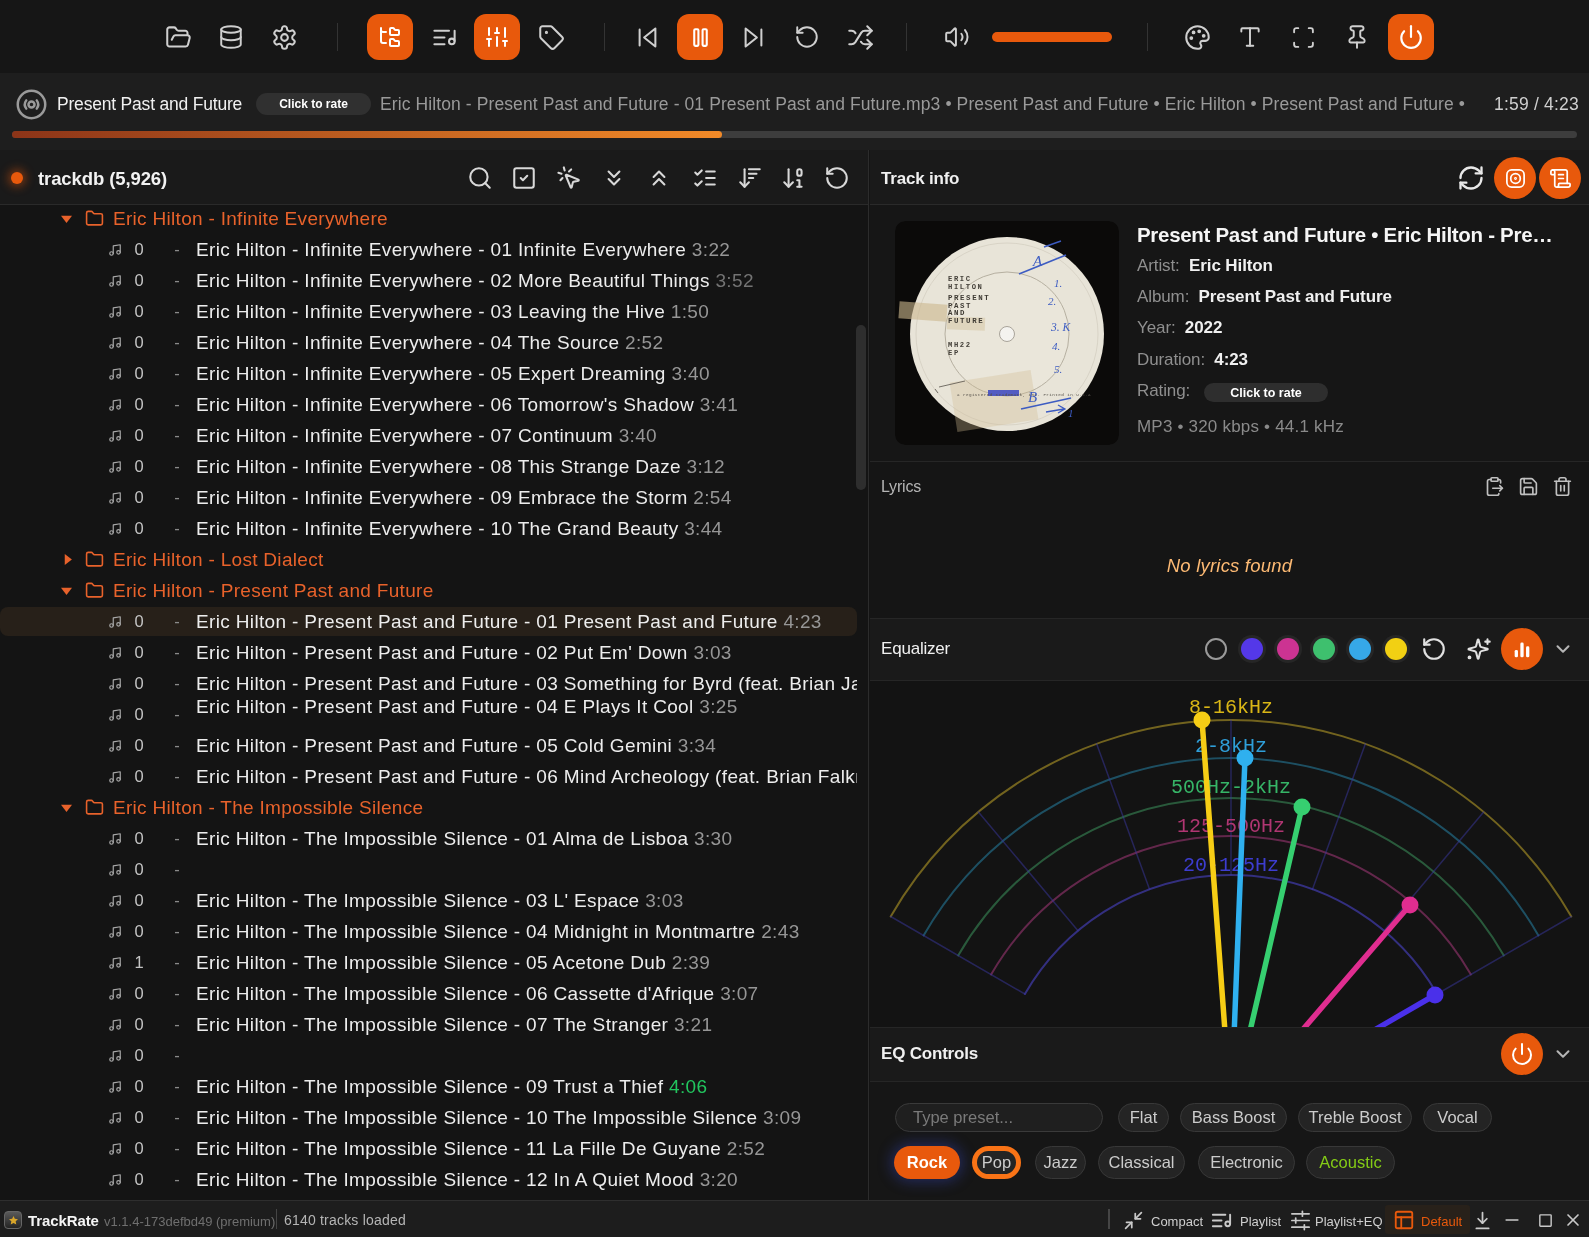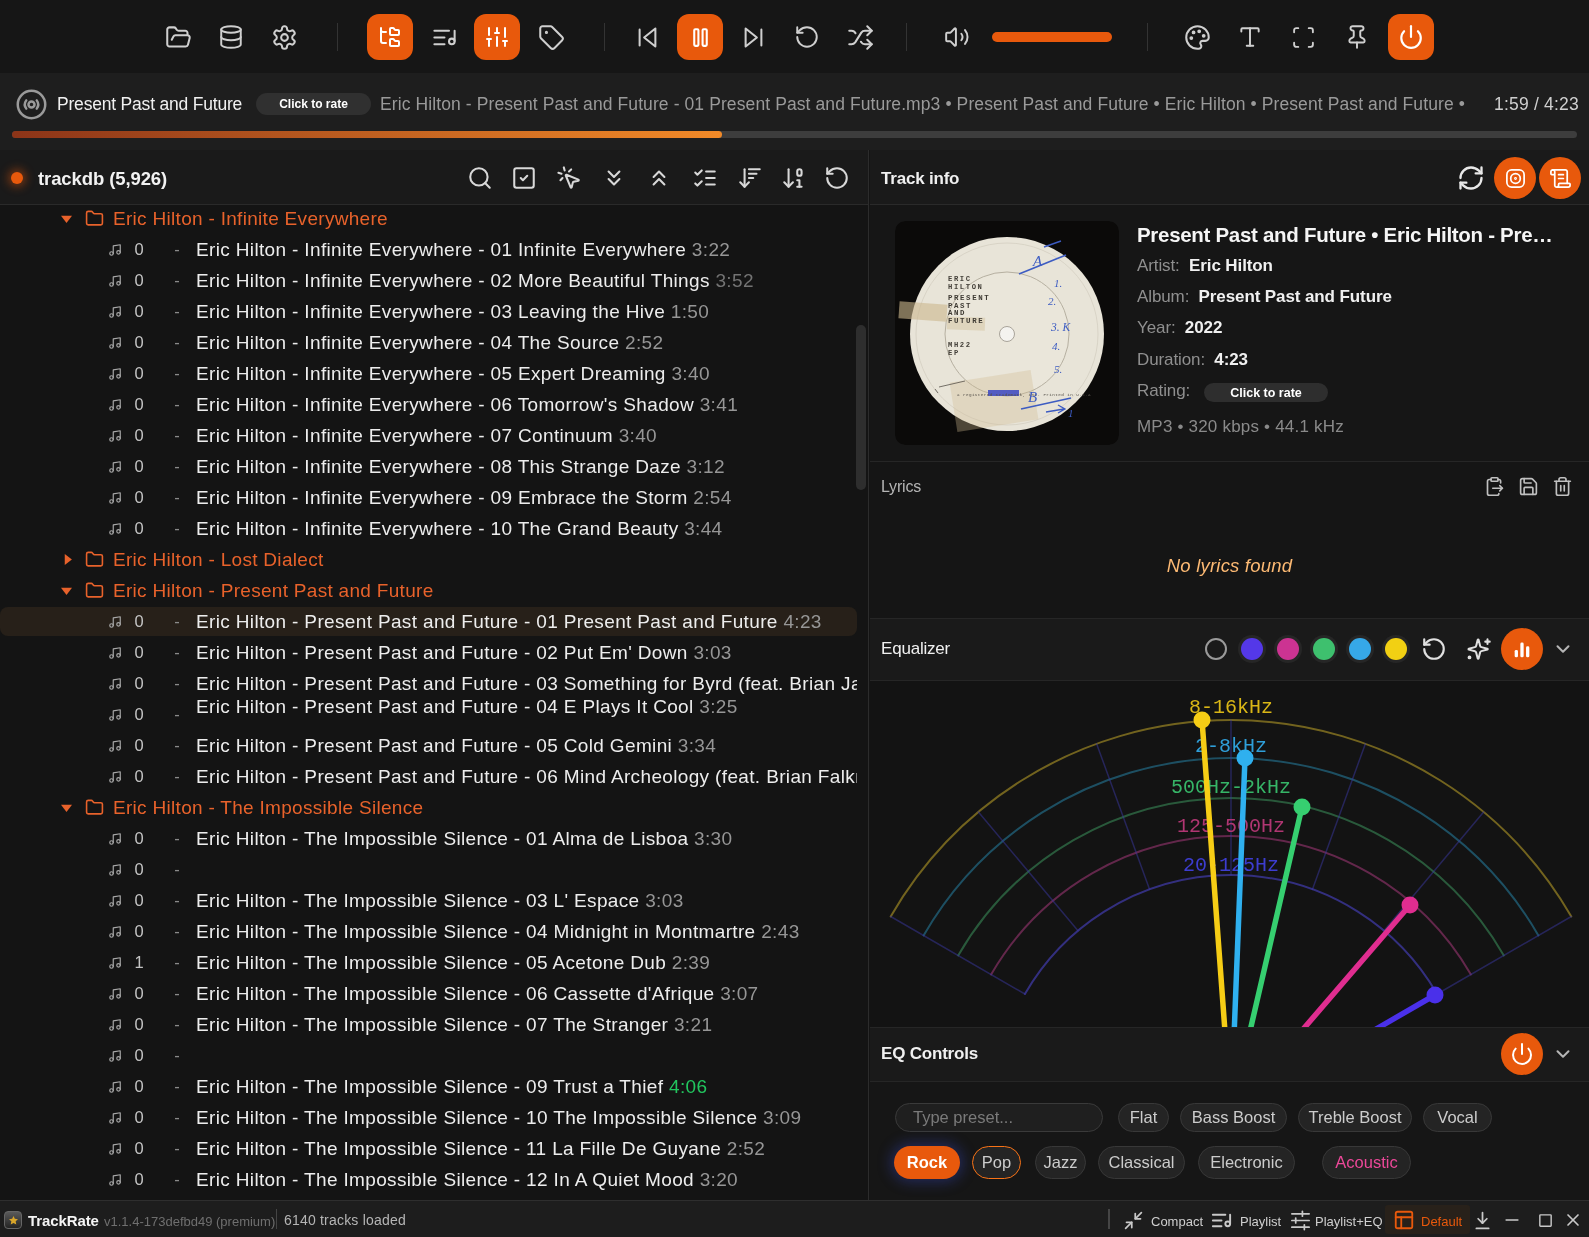--- a/index.html
+++ b/index.html
@@ -590,25 +590,25 @@
       </div>
 <div style="position:absolute;left:682.0px;top:893.0px;width:22px;height:22px;color:#b5b5b5"><svg width="22" height="22" viewBox="0 0 24 24" fill="none" stroke="#b5b5b5" stroke-width="2.2" stroke-linecap="round" stroke-linejoin="round">
           <path d="m6 9 6 6 6-6"></path>
         </svg></div>
 <div class="abs" style="left:25px;top:953px;width:208px;height:29px;border-radius:14.5px;background:#1f1f1f;border:1px solid #3a3a3a;display:flex;align-items:center;padding-left:17px;font-size:16.5px;color:#7a7a7a">Type preset...</div>
 <div class="abs" style="left:248px;top:953px;width:51px;height:29px;border-radius:14.5px;background:#242424;border:1px solid #383838;display:flex;align-items:center;justify-content:center;font-size:16.5px;color:#cccccc">Flat</div>
 <div class="abs" style="left:310px;top:953px;width:107px;height:29px;border-radius:14.5px;background:#242424;border:1px solid #383838;display:flex;align-items:center;justify-content:center;font-size:16.5px;color:#cccccc">Bass Boost</div>
 <div class="abs" style="left:428px;top:953px;width:114px;height:29px;border-radius:14.5px;background:#242424;border:1px solid #383838;display:flex;align-items:center;justify-content:center;font-size:16.5px;color:#cccccc">Treble Boost</div>
 <div class="abs" style="left:553px;top:953px;width:69px;height:29px;border-radius:14.5px;background:#242424;border:1px solid #383838;display:flex;align-items:center;justify-content:center;font-size:16.5px;color:#cccccc">Vocal</div>
 <div class="abs" style="left:24px;top:996px;width:66px;height:33px;border-radius:16.5px;background:#e8590c;box-shadow:0 0 14px 3px rgba(60,80,220,.35);display:flex;align-items:center;justify-content:center;font-size:16.5px;font-weight:700;color:#fff">Rock</div>
-<div class="abs" style="left:102px;top:996px;width:49px;height:33px;border-radius:16.5px;background:#242424;border:1px solid #f97316;display:flex;align-items:center;justify-content:center;font-size:16.5px;color:#cccccc">Pop</div>
+<div class="abs" style="left:102px;top:996px;width:49px;height:33px;border-radius:16.5px;background:#242424;border:5px solid #f97316;display:flex;align-items:center;justify-content:center;font-size:16.5px;color:#cccccc">Pop</div>
 <div class="abs" style="left:165px;top:996px;width:51px;height:33px;border-radius:16.5px;background:#242424;border:1px solid #383838;display:flex;align-items:center;justify-content:center;font-size:16.5px;color:#cccccc">Jazz</div>
 <div class="abs" style="left:228px;top:996px;width:87px;height:33px;border-radius:16.5px;background:#242424;border:1px solid #383838;display:flex;align-items:center;justify-content:center;font-size:16.5px;color:#cccccc">Classical</div>
 <div class="abs" style="left:328px;top:996px;width:97px;height:33px;border-radius:16.5px;background:#242424;border:1px solid #383838;display:flex;align-items:center;justify-content:center;font-size:16.5px;color:#cccccc">Electronic</div>
-<div class="abs" style="left:452px;top:996px;width:89px;height:33px;border-radius:16.5px;background:#242424;border:1px solid #383838;display:flex;align-items:center;justify-content:center;font-size:16.5px;color:#ec4899">Acoustic</div>
+<div class="abs" style="left:436px;top:996px;width:89px;height:33px;border-radius:16.5px;background:#242424;border:1px solid #383838;display:flex;align-items:center;justify-content:center;font-size:16.5px;color:#84cc16">Acoustic</div>
 </div>
 <div class="abs" style="left:0;top:1200px;width:1589px;height:37px;background:#1d1d1d;border-top:1px solid #2e2e2e"></div>
 <div class="abs" style="left:4px;top:1211px;width:18px;height:18px;border-radius:4px;background:linear-gradient(180deg,#5a5a5a,#242424);border:1px solid #666;display:flex;align-items:center;justify-content:center">
       <svg width="11" height="11" viewBox="0 0 24 24" fill="#d9a62a">
         <path d="M12 2l2.9 6.3 6.9.8-5.1 4.7 1.4 6.8L12 17.2 5.9 20.6l1.4-6.8L2.2 9.1l6.9-.8z"></path>
       </svg>
     </div>
 <div class="abs" style="left:28px;top:1212px;font-size:15px;font-weight:700;color:#f5f5f5;letter-spacing:-0.1px">TrackRate</div>
 <div class="abs" style="left:104px;top:1214px;font-size:13px;color:#6f6f6f">v1.1.4-173defbd49 (premium)</div>
 <div class="abs" style="left:276px;top:1209px;width:1px;height:20px;background:#454545"></div>

